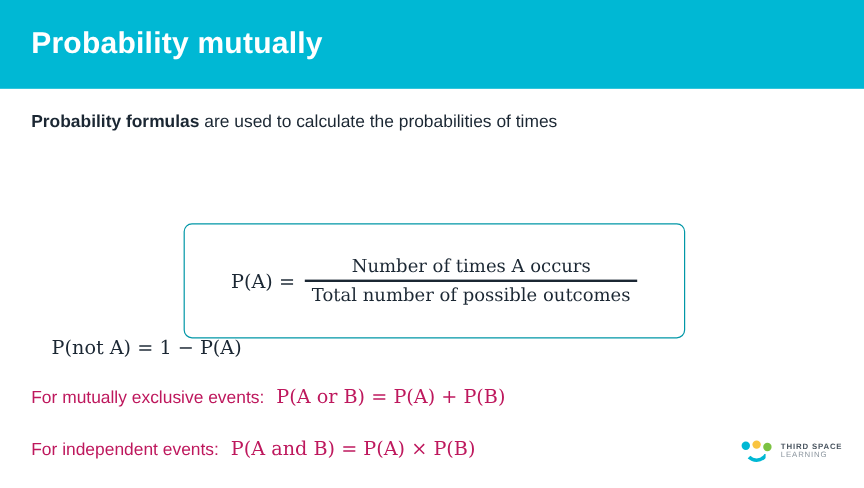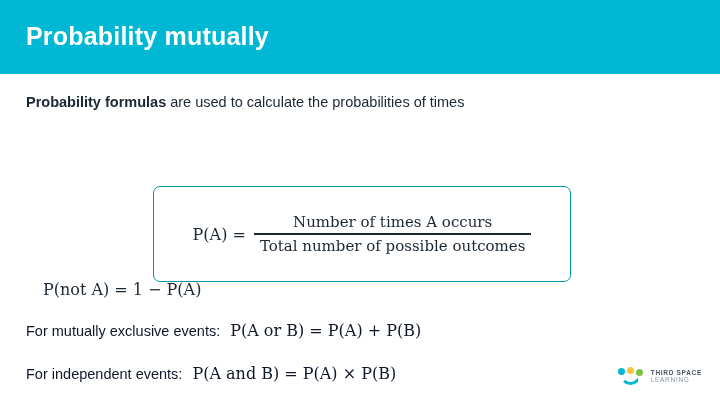--- a/index.html
+++ b/index.html
@@ -118,21 +118,21 @@
     font-size: 16px;
     color: #1b2733;
     white-space: nowrap;
     margin-left: 25px;
   }
   .eq-notA { top: 206px; }
   .mixed {
     position: absolute;
     left: 26px;
     font-size: 14.5px;
-    color: #0f172a;
+    color: #be185d;
     white-space: nowrap;
   }
   .mixed .math {
     font-family: "DejaVu Serif", serif;
     font-size: 16px;
     margin-left: 10px;
   }
   .eq-mutual { top: 247px; }
   .eq-indep { top: 290px; }
 

